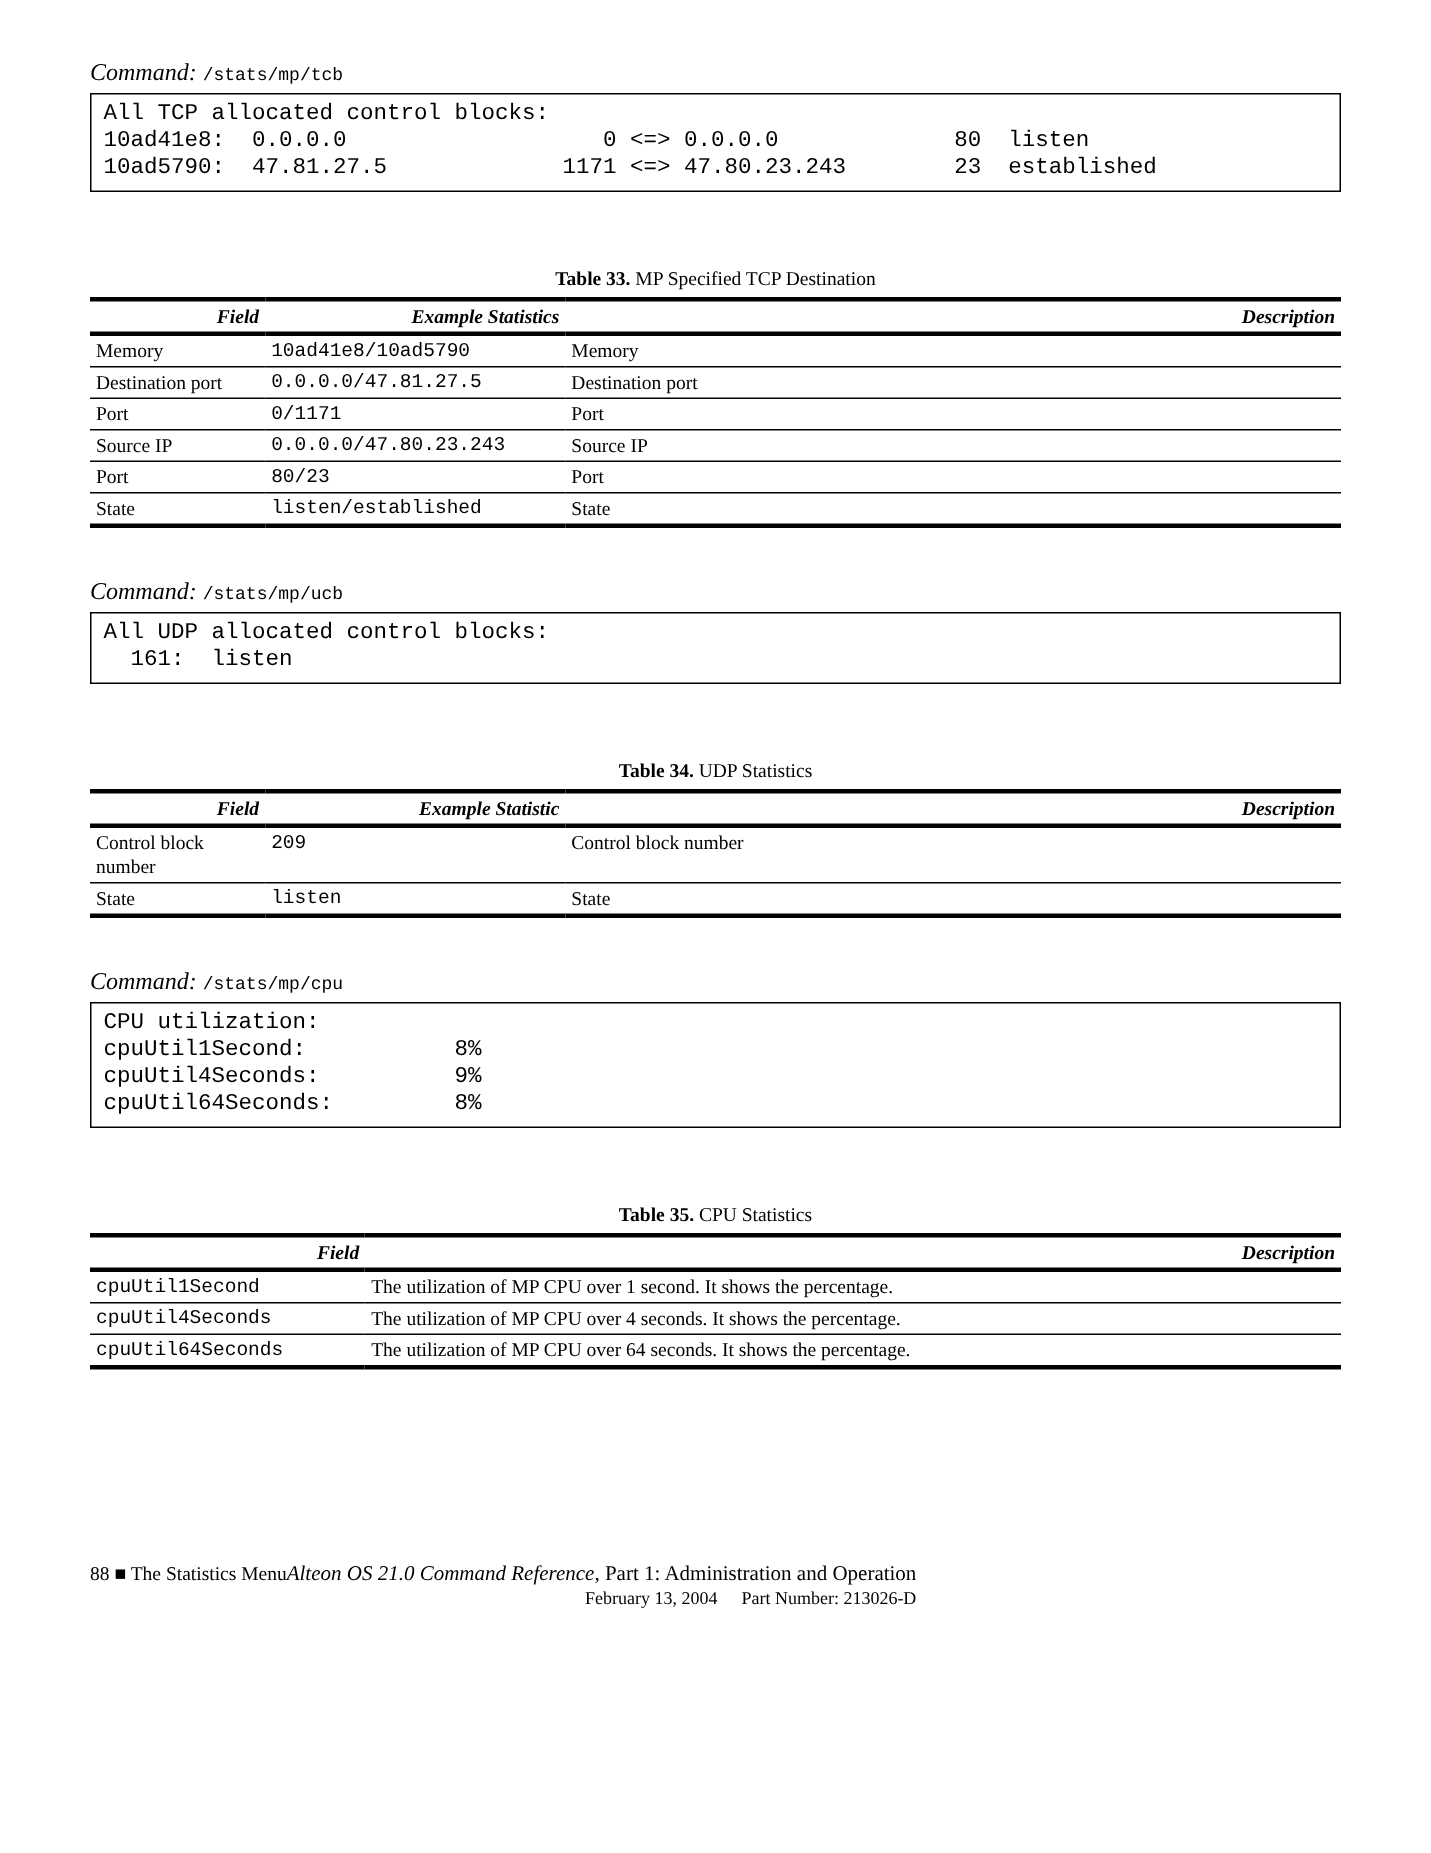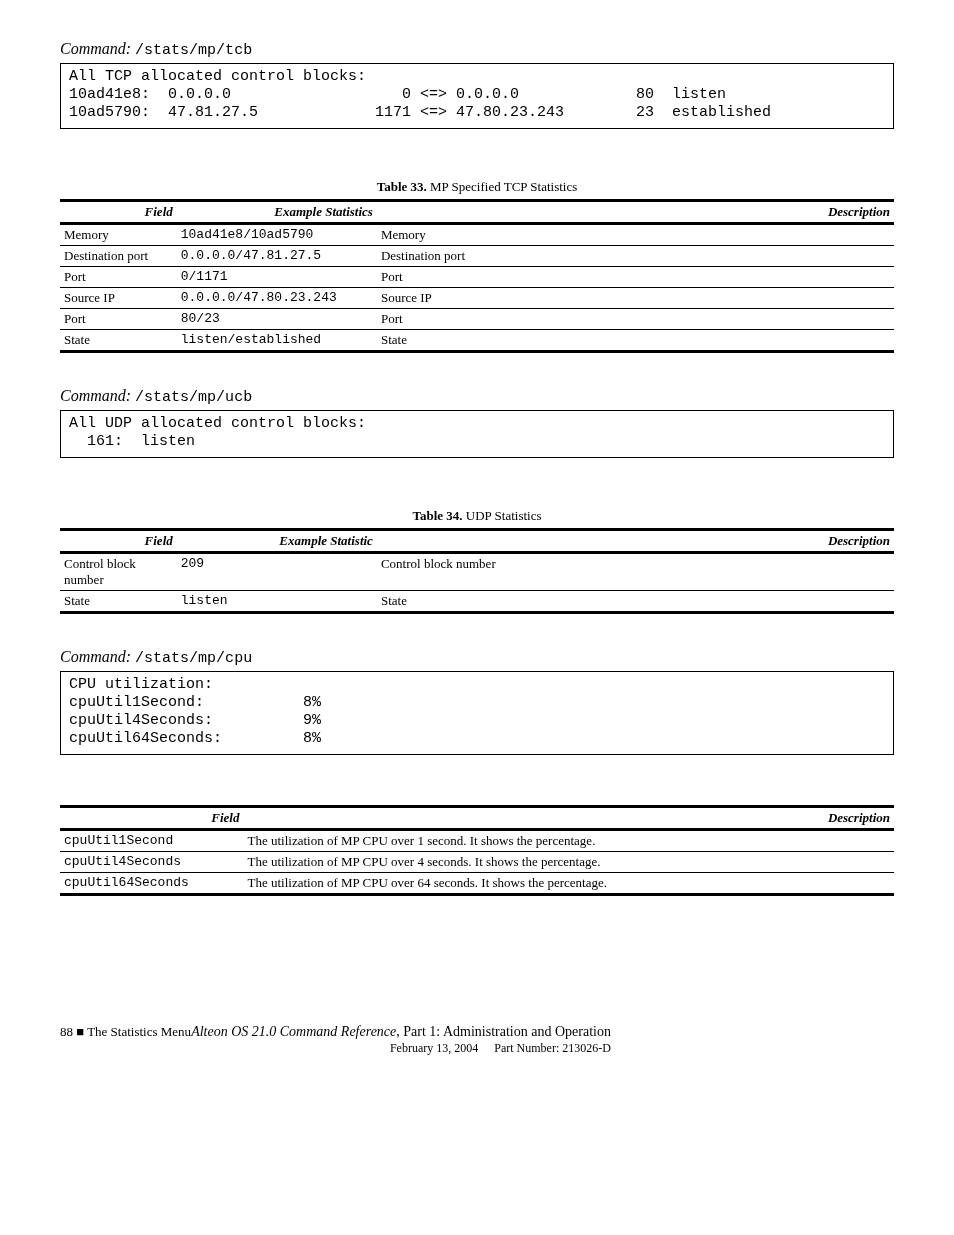--- a/index.html
+++ b/index.html
@@ -17,21 +17,21 @@
   .header-line {
     font-size: 16px;
     margin: 0 0 4px 0;
   }
   .header-label {
     font-style: italic;
   }
   .header-val {
     font-family: "Courier New", Courier, monospace;
     font-style: normal;
-    font-size: 15px;
+    font-size: 12px;
     margin-top: 24px;
   }
   pre.console {
     font-family: "Courier New", Courier, monospace;
     font-size: 15px;
     line-height: 1.2;
     border: 1px solid #000;
     padding: 4px 24px 6px 8px;
     margin: 4px 0 10px 0;
     white-space: pre;
@@ -101,21 +101,21 @@
   </p>
   <pre class="console">All TCP allocated control blocks:
 10ad41e8:  0.0.0.0                   0 &lt;=&gt; 0.0.0.0             80  listen
 10ad5790:  47.81.27.5             1171 &lt;=&gt; 47.80.23.243        23  established</pre>
 
   <div class="section-gap"></div>
 
   <p class="tbl-caption">
     <b>Table 33.</b>
     <span> </span>
-    <span>MP Specified TCP Statistics</span>
+    <span>MP Specified TCP Destination</span>
   </p>
   <table class="field-table">
     <colgroup>
         <col class="col-field">
         <col class="col-ex">
         <col class="col-desc">
       </colgroup>
     <tbody>
         <tr class="thick-top thin-bottom">
       <th>Field</th>
@@ -204,20 +204,25 @@
     <span> </span>
     <span class="header-val">/stats/mp/cpu</span>
   </p>
   <pre class="console">CPU utilization:
 cpuUtil1Second:           8%
 cpuUtil4Seconds:          9%
 cpuUtil64Seconds:         8%</pre>
 
   <div class="section-gap"></div>
 
+  <p class="tbl-caption">
+    <b>Table 35.</b>
+    <span> </span>
+    <span>CPU Statistics</span>
+  </p>
   <table class="field-table">
     <colgroup>
         <col style="width:22%">
         <col style="width:78%">
       </colgroup>
     <tbody>
         <tr class="thick-top thin-bottom">
       <th>Field</th>
       <th>Description</th>
     </tr>

